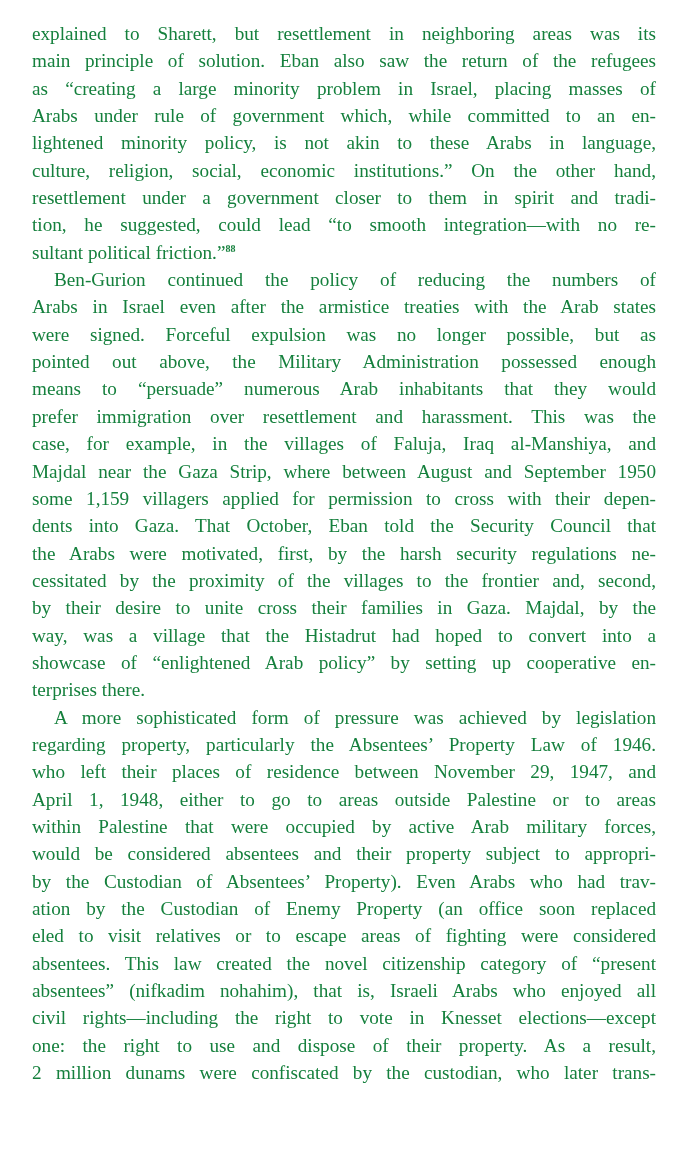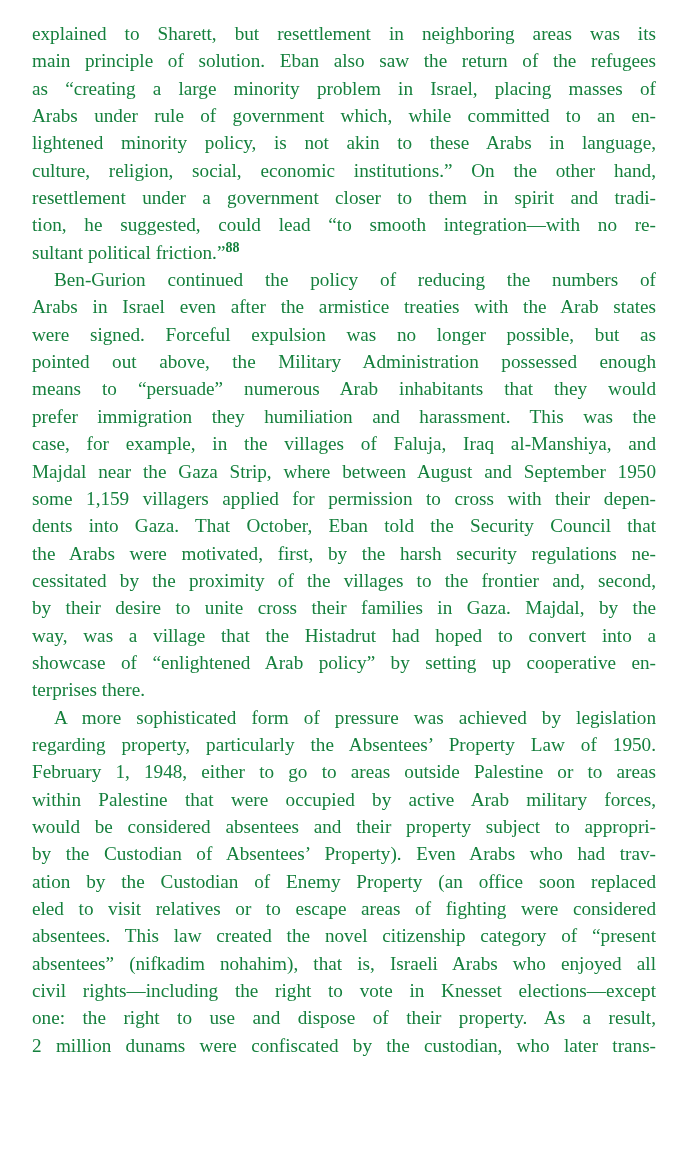--- a/index.html
+++ b/index.html
@@ -16,21 +16,21 @@
   }
   .line {
     display: block;
     white-space: nowrap;
     text-align: justify;
     text-align-last: justify;
     height: 27.35px;
   }
   .line.last { text-align-last: left; }
   .line.indent { padding-left: 22px; }
-  sup.fn { font-size: 14px; vertical-align: 7px; line-height: 0; font-weight: bold; }
+  sup.fn { font-size: 10px; vertical-align: 7px; line-height: 0; font-weight: bold; }
 </style>
 </head>
 <body>
 
 <div class="page" id="page">
     <div>
       <span class="line"><span>explained to Sharett, but resettlement in neighboring areas was its</span></span>
       <span class="line"><span>main principle of solution. Eban also saw the return of the refugees</span></span>
       <span class="line"><span>as “creating a large minority problem in Israel, placing masses of</span></span>
       <span class="line"><span>Arabs under rule of government which, while committed to an en-</span></span>
@@ -39,36 +39,37 @@
       <span class="line"><span>resettlement under a government closer to them in spirit and tradi-</span></span>
       <span class="line"><span>tion, he suggested, could lead “to smooth integration—with no re-</span></span>
       <span class="line last"><span>sultant political friction.”</span><sup class="fn">88</sup></span>
     </div>
     <div>
       <span class="line indent"><span>Ben-Gurion continued the policy of reducing the numbers of</span></span>
       <span class="line"><span>Arabs in Israel even after the armistice treaties with the Arab states</span></span>
       <span class="line"><span>were signed. Forceful expulsion was no longer possible, but as</span></span>
       <span class="line"><span>pointed out above, the Military Administration possessed enough</span></span>
       <span class="line"><span>means to “persuade” numerous Arab inhabitants that they would</span></span>
-      <span class="line"><span>prefer immigration they humiliation and harassment. This was the</span></span>
+      <span class="line"><span>prefer immigration over resettlement and harassment. This was the</span></span>
       <span class="line"><span>case, for example, in the villages of Faluja, Iraq al-Manshiya, and</span></span>
       <span class="line"><span>Majdal near the Gaza Strip, where between August and September 1950</span></span>
       <span class="line"><span>some 1,159 villagers applied for permission to cross with their depen-</span></span>
       <span class="line"><span>dents into Gaza. That October, Eban told the Security Council that</span></span>
       <span class="line"><span>the Arabs were motivated, first, by the harsh security regulations ne-</span></span>
       <span class="line"><span>cessitated by the proximity of the villages to the frontier and, second,</span></span>
       <span class="line"><span>by their desire to unite cross their families in Gaza. Majdal, by the</span></span>
       <span class="line"><span>way, was a village that the Histadrut had hoped to convert into a</span></span>
       <span class="line"><span>showcase of “enlightened Arab policy” by setting up cooperative en-</span></span>
       <span class="line last"><span>terprises there.</span></span>
     </div>
     <div>
       <span class="line indent"><span>A more sophisticated form of pressure was achieved by legislation</span></span>
-      <span class="line"><span>regarding property, particularly the Absentees’ Property Law of 1950.</span></span>
-      <span class="line"><span>February 1, 1948, either to go to areas outside Palestine or to areas</span></span>
+      <span class="line"><span>regarding property, particularly the Absentees’ Property Law of 1946.</span></span>
+      <span class="line"><span>who left their places of residence between November 29, 1947, and</span></span>
+      <span class="line"><span>April 1, 1948, either to go to areas outside Palestine or to areas</span></span>
       <span class="line"><span>within Palestine that were occupied by active Arab military forces,</span></span>
       <span class="line"><span>would be considered absentees and their property subject to appropri-</span></span>
       <span class="line"><span>by the Custodian of Absentees’ Property). Even Arabs who had trav-</span></span>
       <span class="line"><span>ation by the Custodian of Enemy Property (an office soon replaced</span></span>
       <span class="line"><span>eled to visit relatives or to escape areas of fighting were considered</span></span>
       <span class="line"><span>absentees. This law created the novel citizenship category of “present</span></span>
       <span class="line"><span>absentees” (nifkadim nohahim), that is, Israeli Arabs who enjoyed all</span></span>
       <span class="line"><span>civil rights—including the right to vote in Knesset elections—except</span></span>
       <span class="line"><span>one: the right to use and dispose of their property. As a result,</span></span>
       <span class="line"><span>2 million dunams were confiscated by the custodian, who later trans-</span></span>

